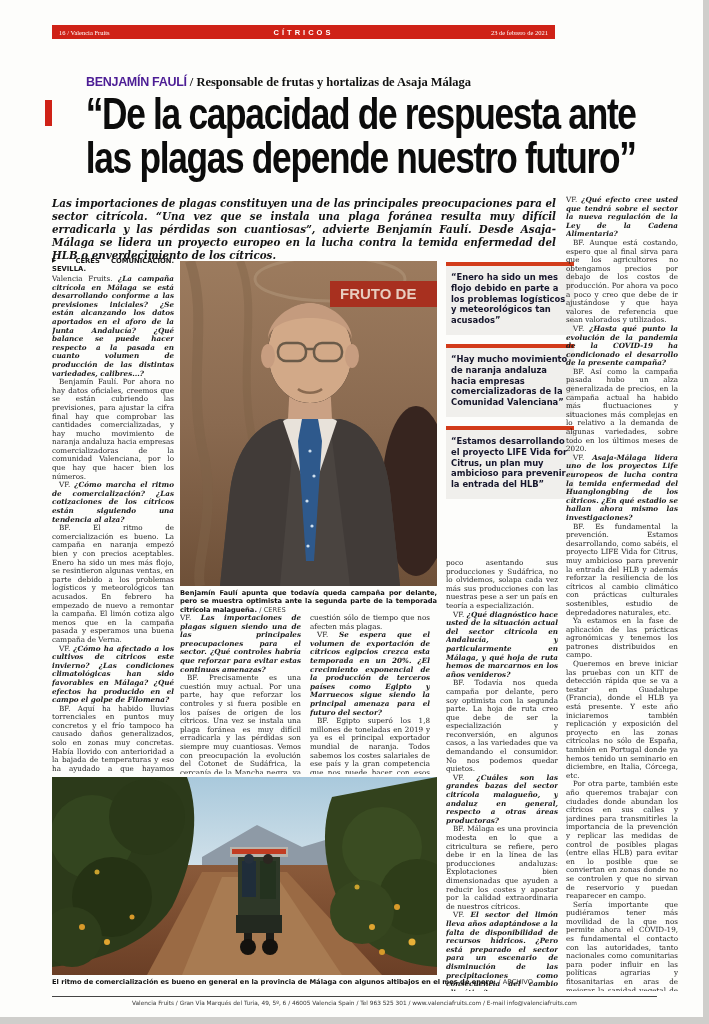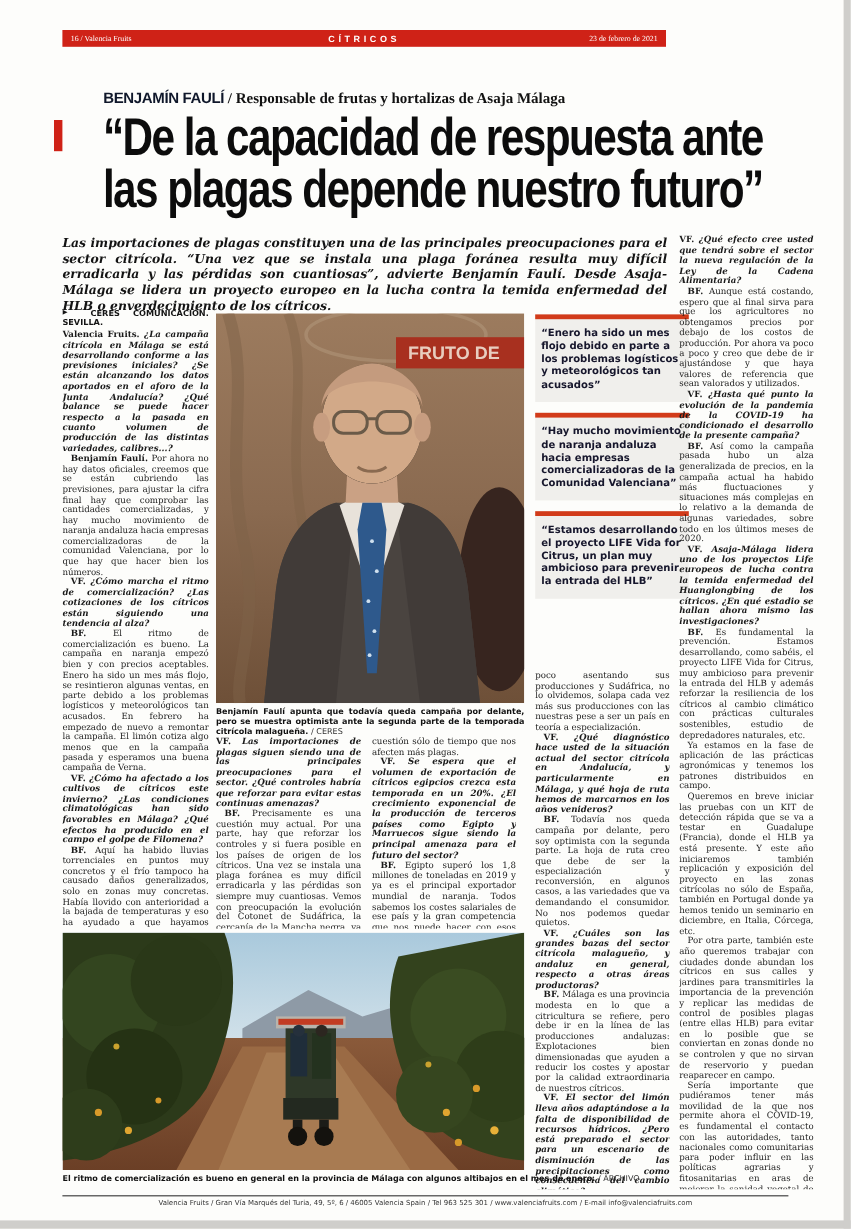--- a/index.html
+++ b/index.html
@@ -29,21 +29,21 @@
   
   .bodycol{position:absolute;font:7.2px/8.6px "DejaVu Serif",serif;color:#1a1a1a;text-align:justify;overflow:hidden;}
   .col1{left:52px;top:257px;width:122px;height:516px;}
   .col2{left:180px;top:614px;width:121px;height:160px;}
   .col3{left:310px;top:614px;width:120px;height:160px;}
   .col4{left:446px;top:559px;width:112px;height:432px;}
   .col5{left:566px;top:196px;width:112px;height:795px;}
   .para{margin:0;text-indent:7px;}
   .para.noindent{text-indent:0;}
   .para.q{font-style:italic;font-weight:bold;}
-  .para .prefix{font-style:normal;font-weight:bold;}
+  .para .prefix{font-style:normal;font-weight:normal;}
   
   .quotes{position:absolute;left:446px;top:262px;width:128px;}
   .quotebox{border-top:4px solid #d23b1a;background:#f0efec;padding:6px 5px 9px 5px;margin-bottom:9px;
             font:bold 8.4px/10.8px "DejaVu Sans",sans-serif;color:#16162c;}
   
   .portrait{position:absolute;left:180px;top:261px;width:257px;height:325px;overflow:hidden;}
   .orchard{position:absolute;left:52px;top:777px;width:385px;height:198px;overflow:hidden;}
   .caption{font:bold 6.7px/8.4px "DejaVu Sans",sans-serif;color:#111;}
   .portrait-caption{position:absolute;left:180px;top:589px;width:257px;text-align:justify;}
   .orchard-caption{position:absolute;left:52px;top:978px;width:400px;white-space:nowrap;}
@@ -58,21 +58,21 @@
 
 <div class="page">
 
   <div class="masthead" style="background:#cf2217;">
     <span class="mh-left">16 / Valencia Fruits</span>
     <span class="mh-center">CÍTRICOS</span>
     <span class="mh-right">23 de febrero de 2021</span>
   </div>
 
   <div class="kicker">
-    <span class="kname" style="color:#0f172a;padding-left:34px;">BENJAMÍN FAULÍ</span><span> / Responsable de frutas y hortalizas de Asaja Málaga</span>
+    <span class="kname" style="color:#4c1d95;padding-left:34px;">BENJAMÍN FAULÍ</span><span> / Responsable de frutas y hortalizas de Asaja Málaga</span>
   </div>
 
   <div class="headline">
     <span class="hl-accent" style="background:#cf2217;"></span>
     <div class="hl-line">“De la capacidad de respuesta ante</div>
     <div class="hl-line">las plagas depende nuestro futuro”</div>
   </div>
 
   <div class="lead">Las importaciones de plagas constituyen una de las principales preocupaciones para el sector citrícola. “Una vez que se instala una plaga foránea resulta muy difícil erradicarla y las pérdidas son cuantiosas”, advierte Benjamín Faulí. Desde Asaja-Málaga se lidera un proyecto europeo en la lucha contra la temida enfermedad del HLB o enverdecimiento de los cítricos.</div>
 

